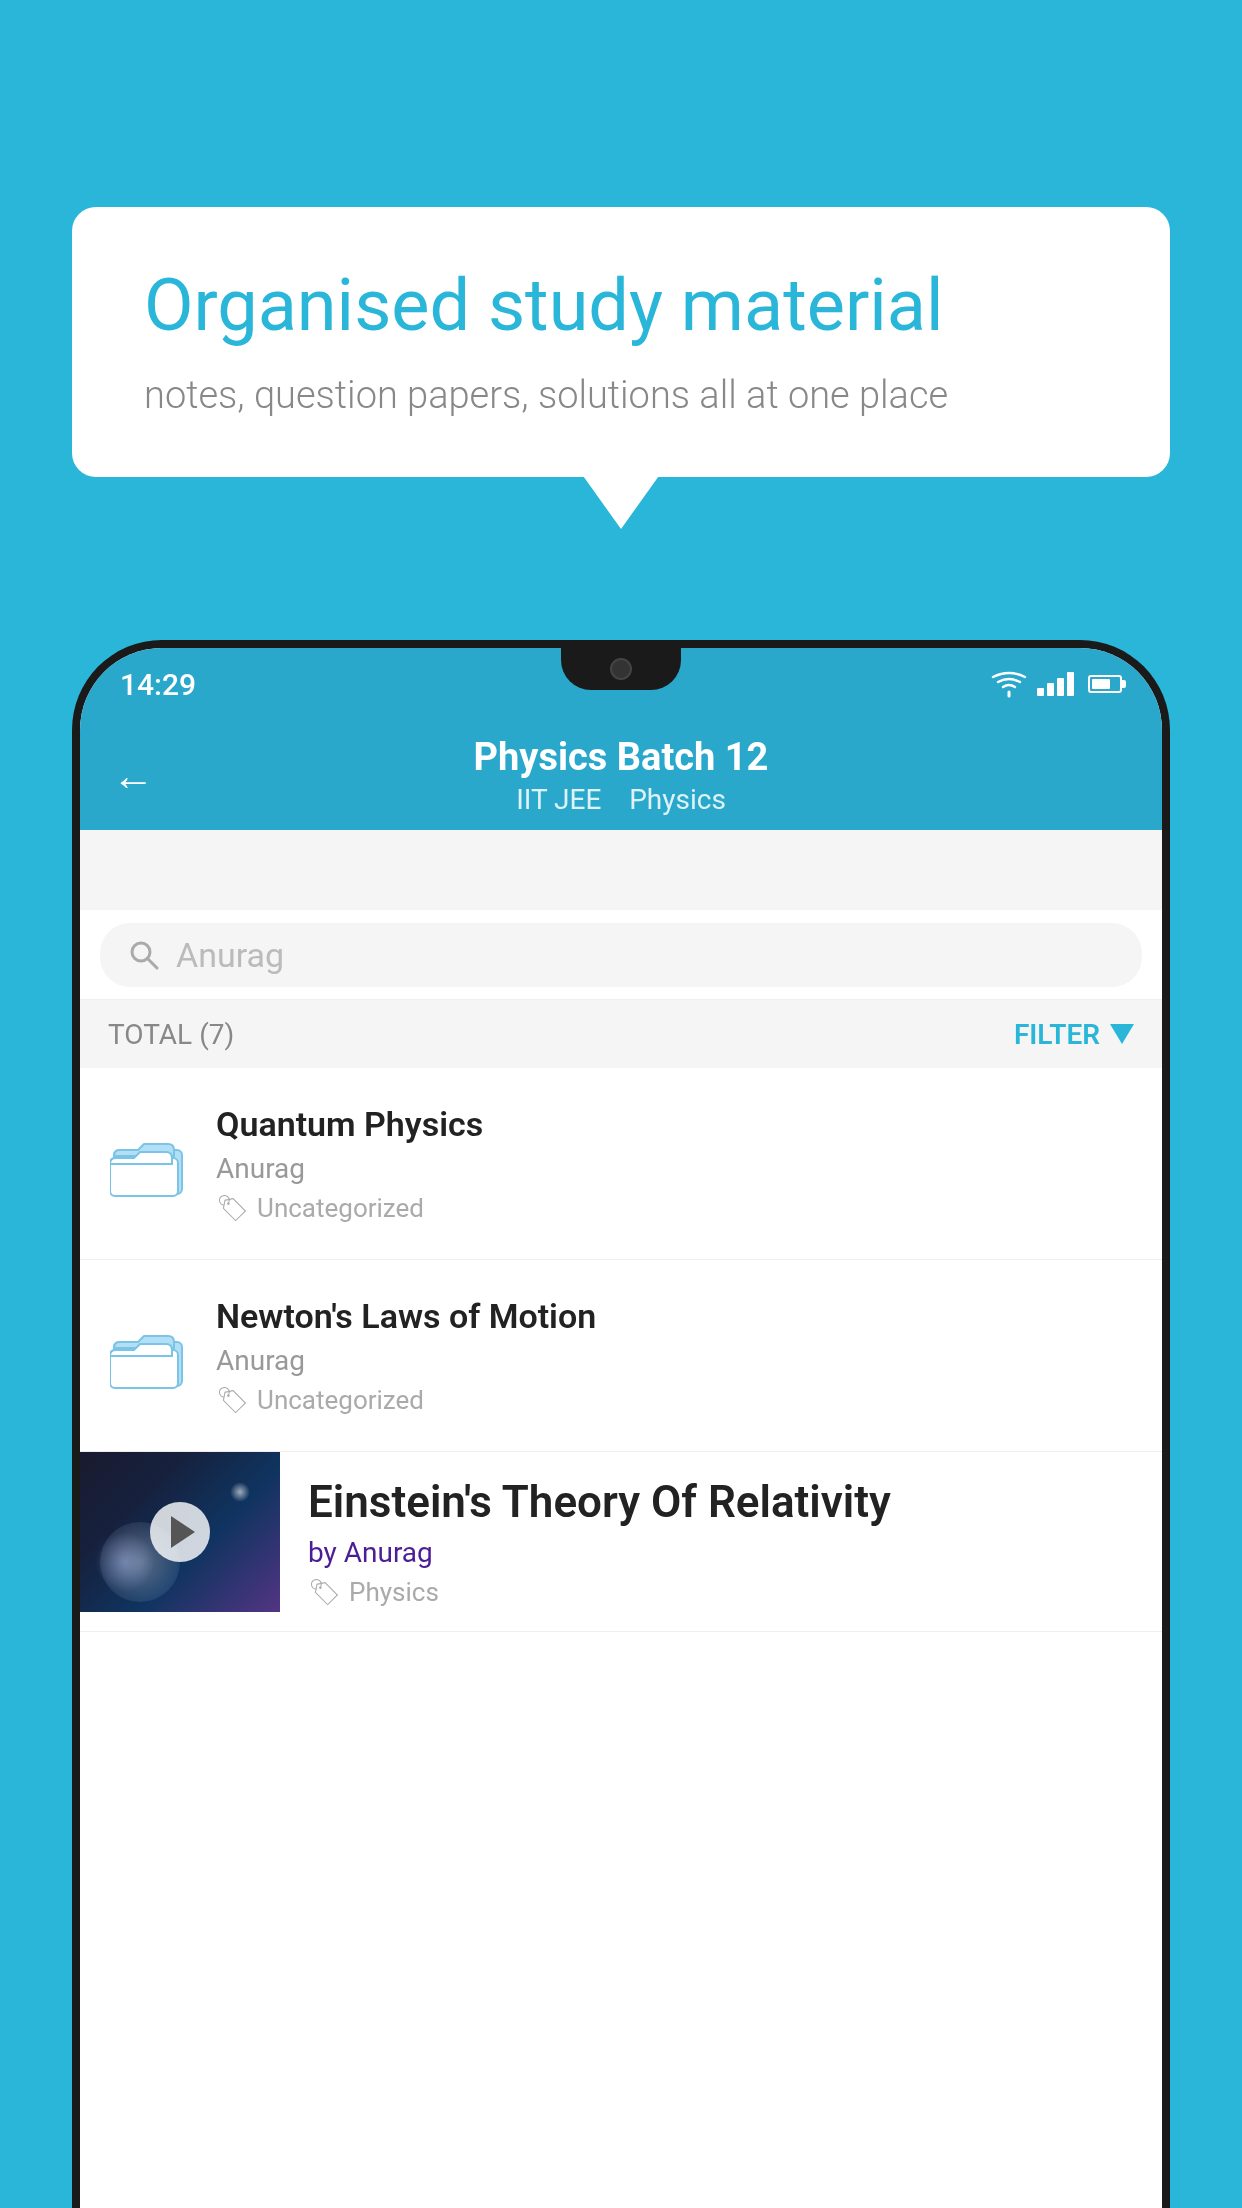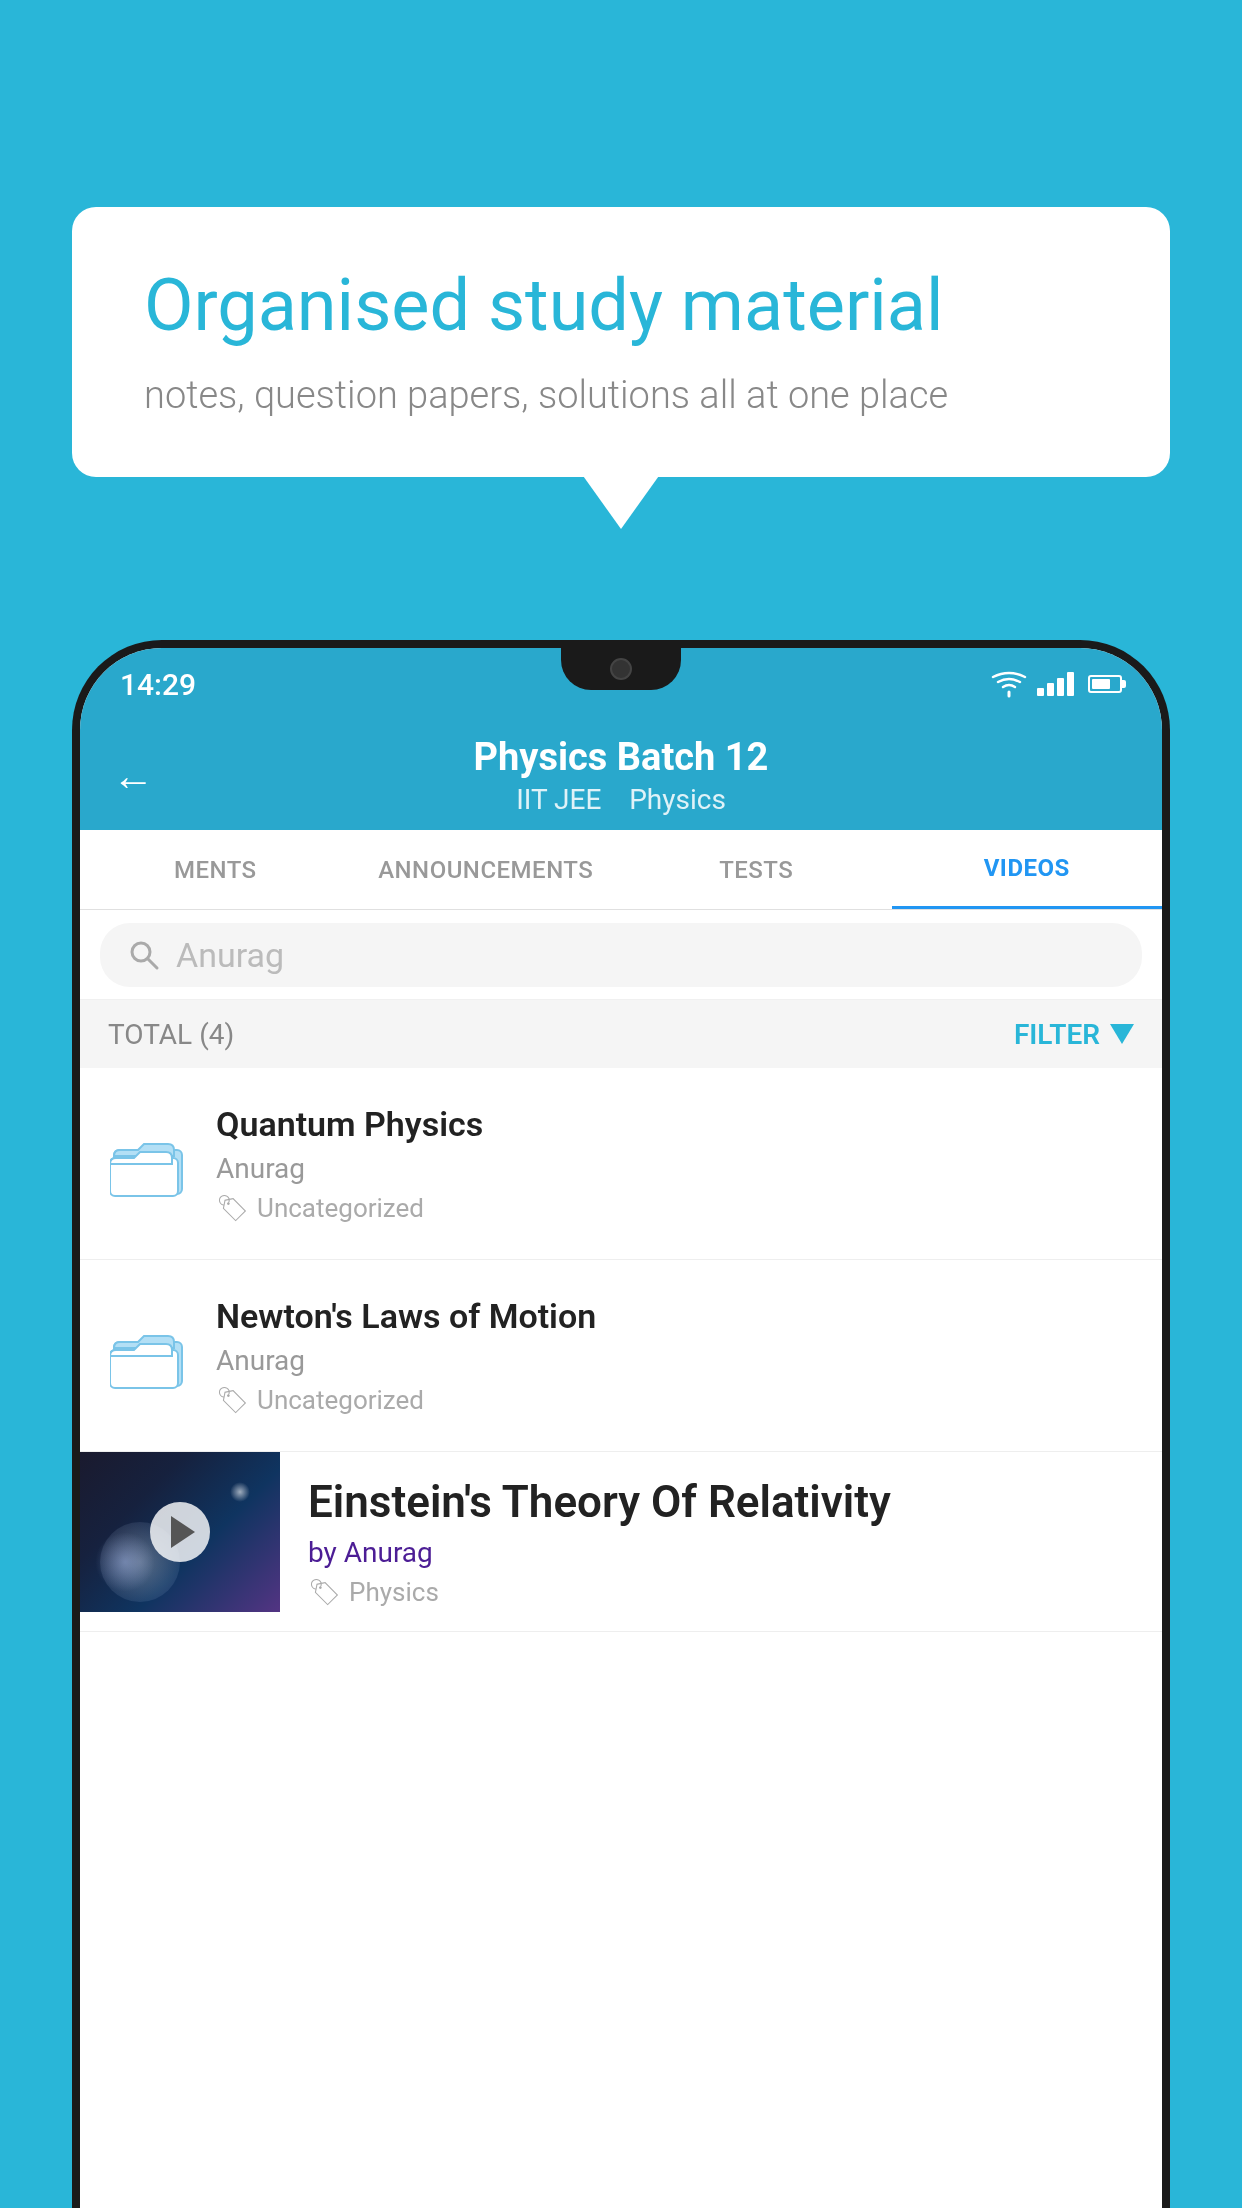--- a/index.html
+++ b/index.html
@@ -521,39 +521,33 @@
       <div class="app-header">
         <div class="back-arrow">←</div>
         <div class="header-text">
           <div class="header-title">Physics Batch 12</div>
           <div class="header-subtitle">
             <span>IIT JEE &nbsp;&nbsp; Physics</span>
           </div>
         </div>
       </div>
 
-      <div class="tabs-bar">
-        <div class="tab-item">MENTS</div>
-        <div class="tab-item">ANNOUNCEMENTS</div>
-        <div class="tab-item">TESTS</div>
-        <div class="tab-item active">VIDEOS</div>
-      </div>
 
       <div class="search-bar">
         <div class="search-input-wrapper">
           <svg class="search-icon-svg" width="32" height="32" viewBox="0 0 32 32">
             <circle cx="13" cy="13" r="9" stroke="#aaa" stroke-width="3" fill="none"></circle>
             <line x1="20" y1="20" x2="29" y2="29" stroke="#aaa" stroke-width="3" stroke-linecap="round"></line>
           </svg>
           <span class="search-placeholder">Anurag</span>
         </div>
       </div>
 
       <div class="filter-bar">
-        <span class="total-count">TOTAL (4)</span>
+        <span class="total-count">TOTAL (7)</span>
         <div class="filter-btn">
           <span>FILTER</span>
           <div class="filter-triangle"></div>
         </div>
       </div>
 
       <div class="content-list">
 
         <div class="list-item">
           <div class="item-icon">

